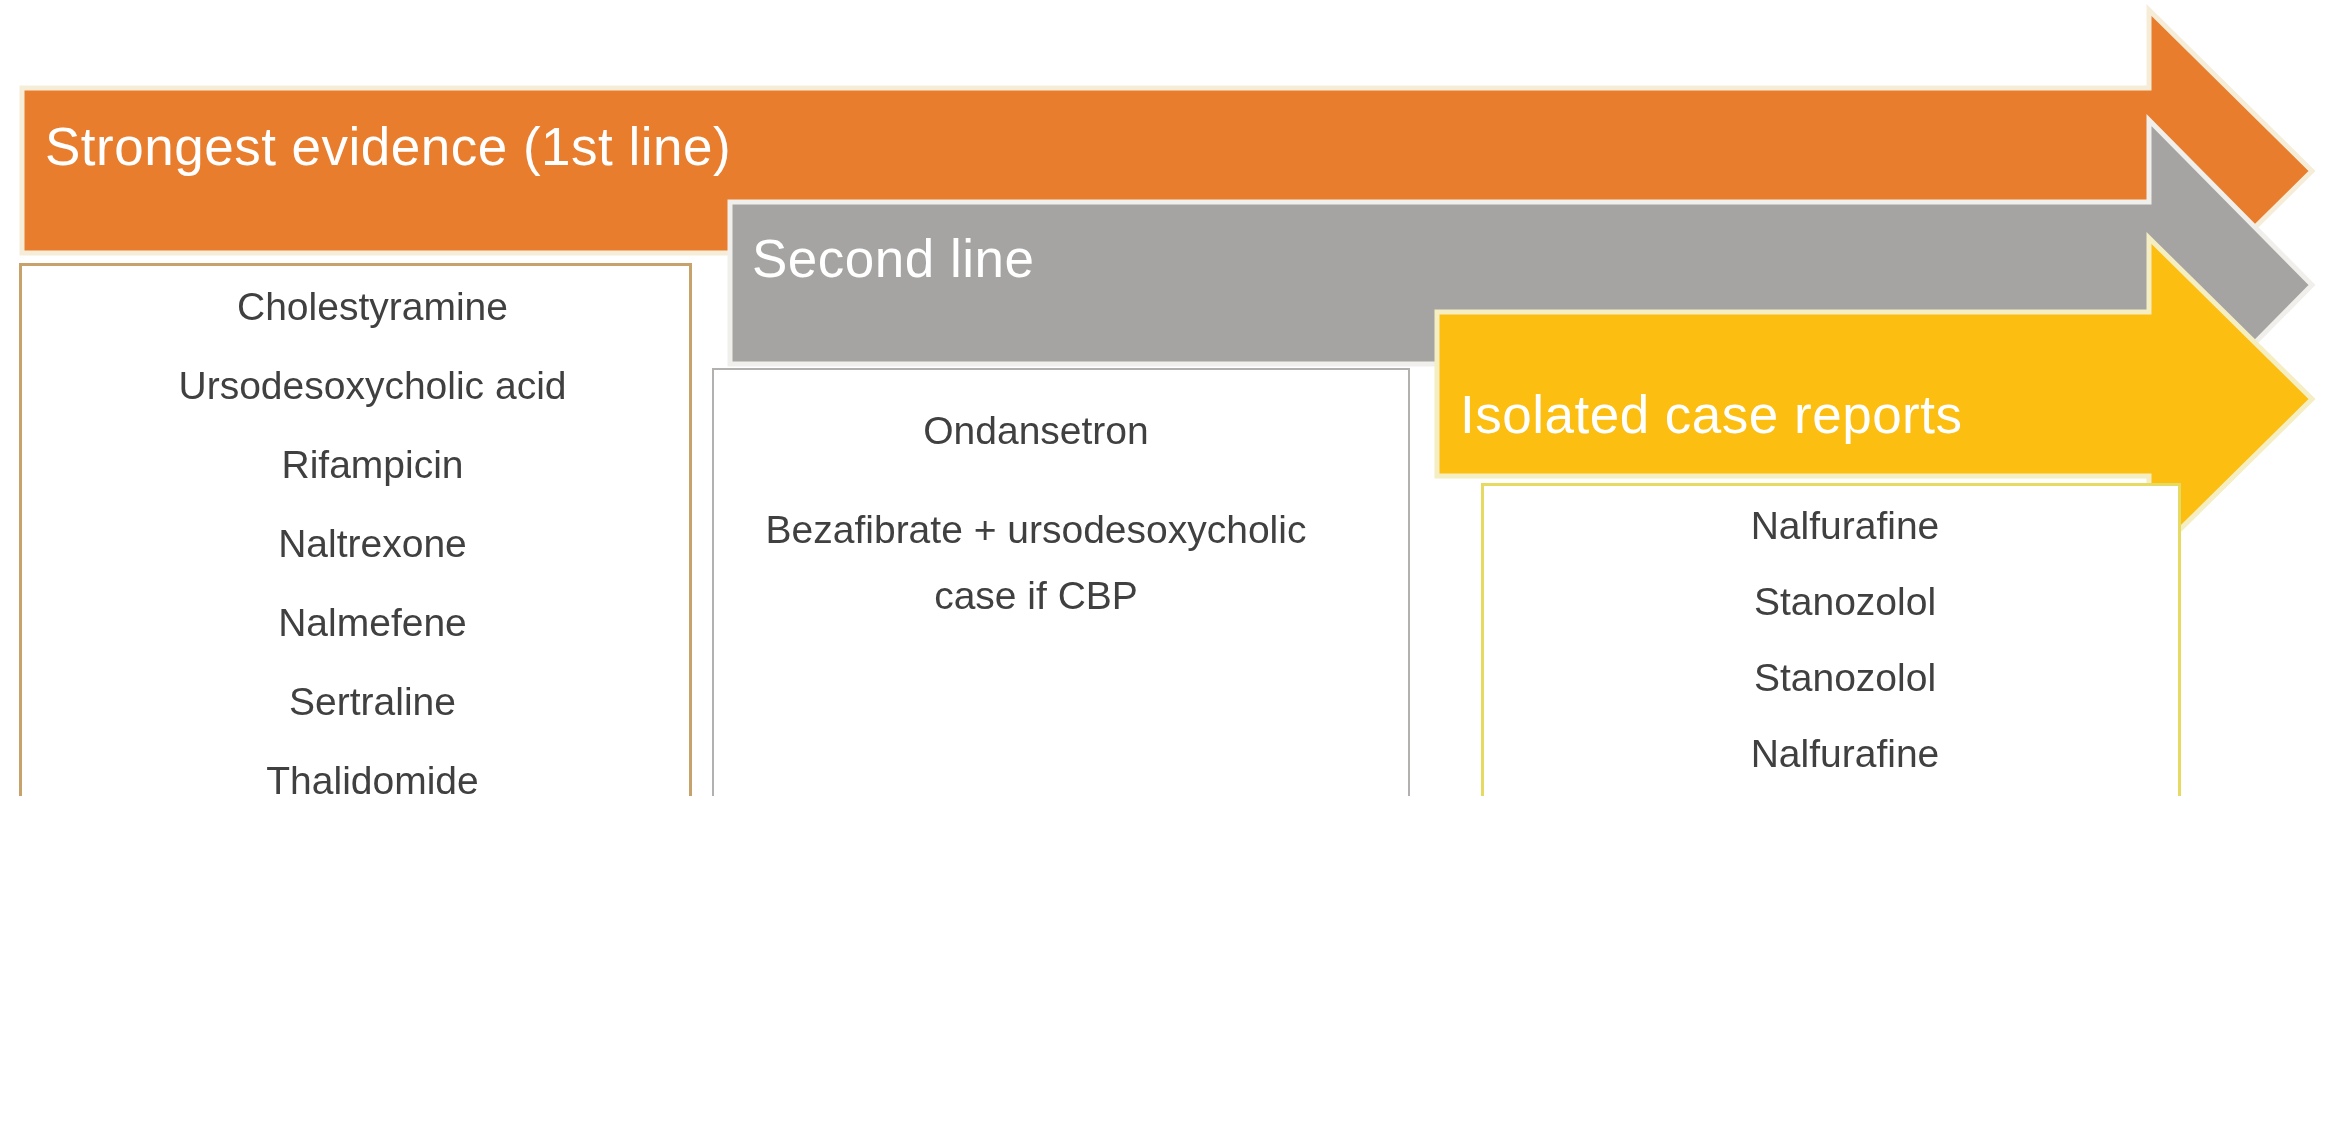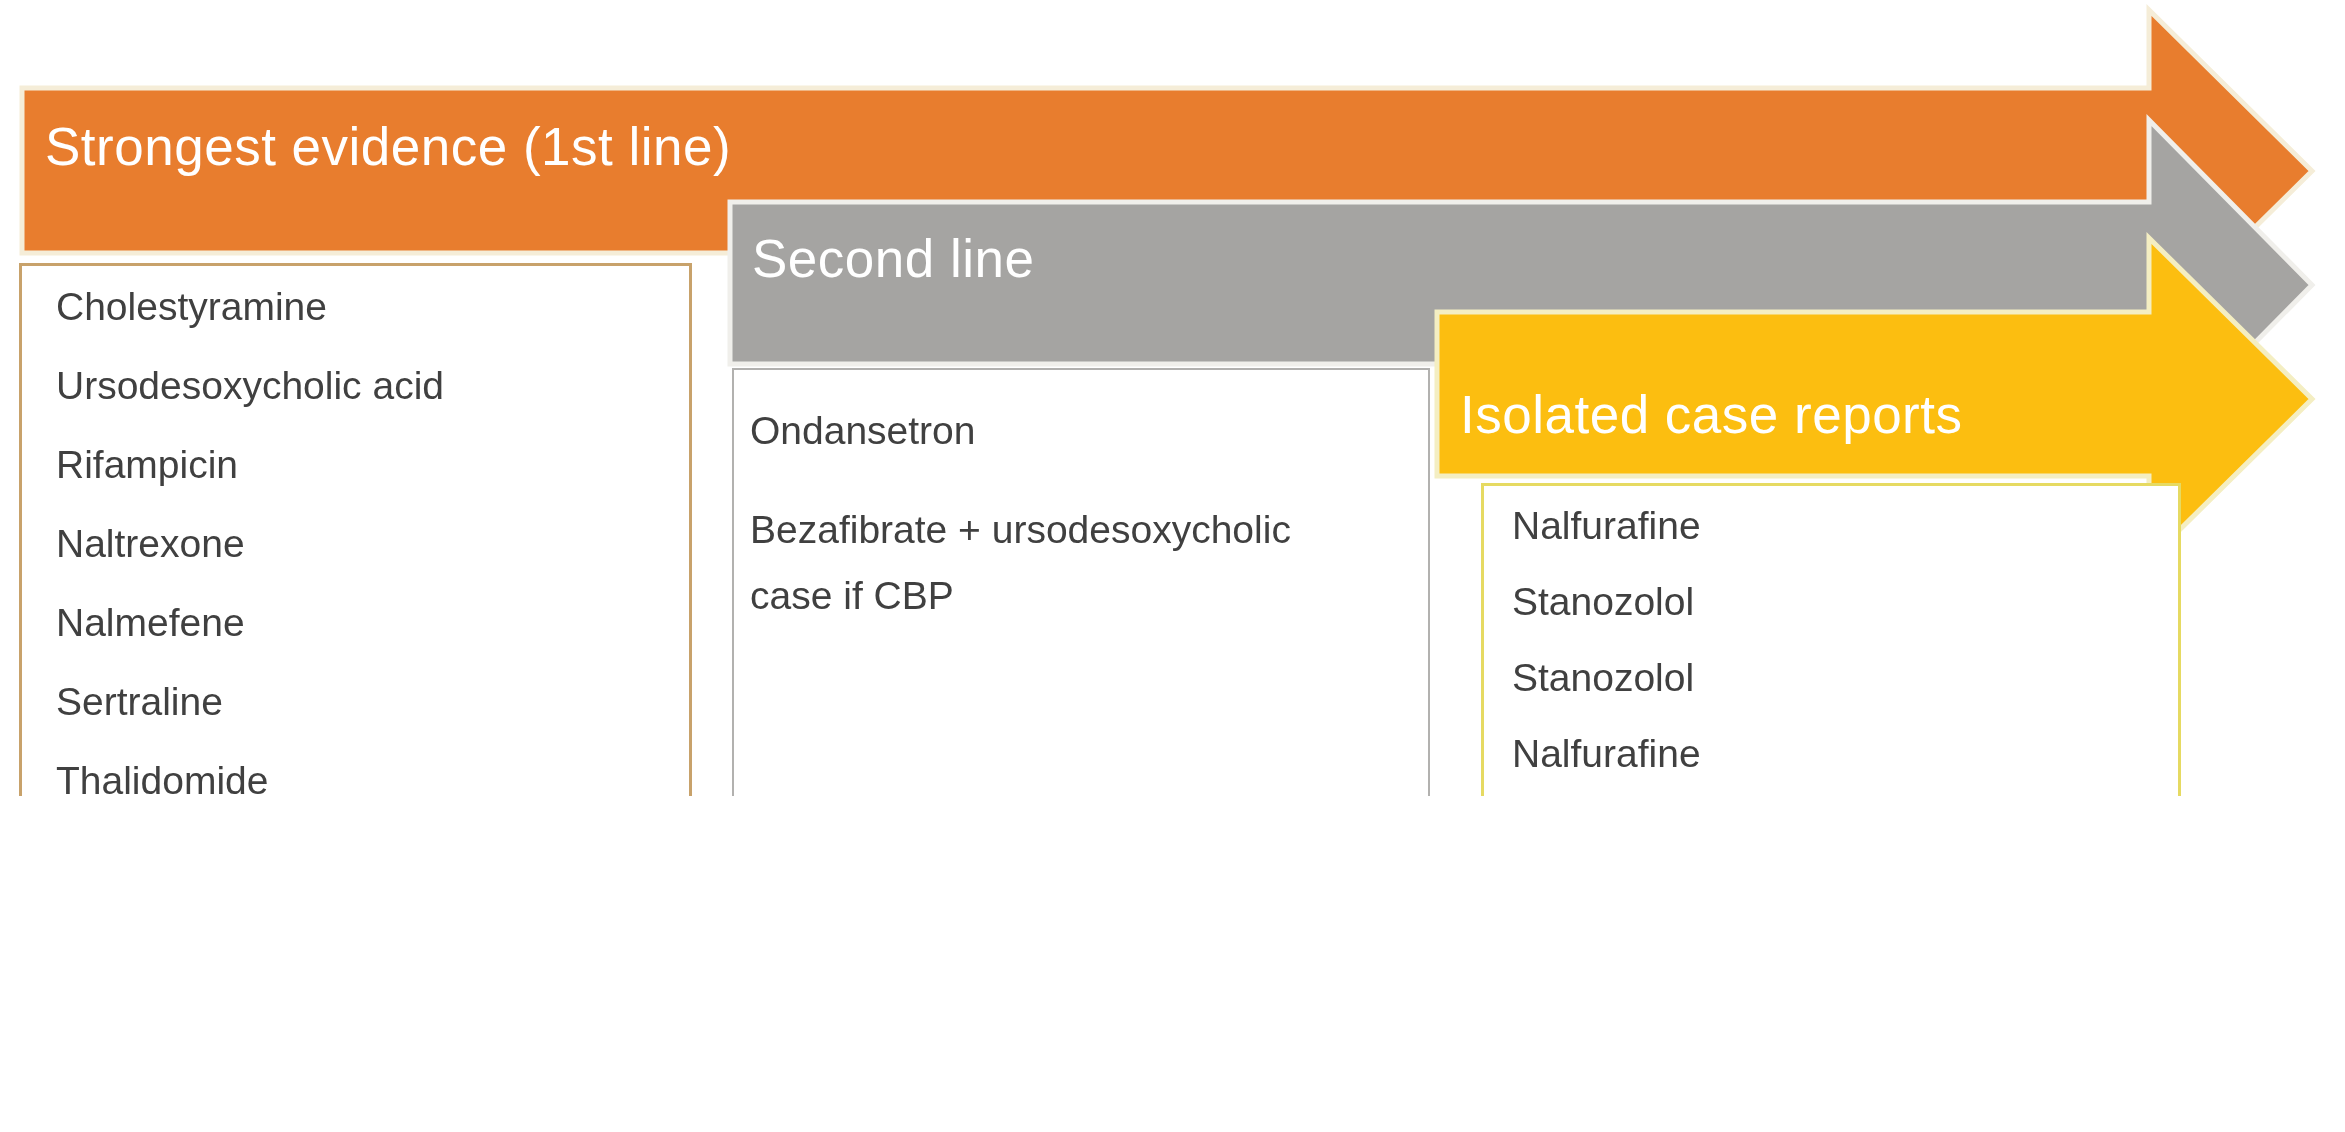--- a/index.html
+++ b/index.html
@@ -7,20 +7,21 @@
     padding: 0;
     background: #ffffff;
   }
   .canvas {
     position: relative;
     width: 2345px;
     height: 796px;
     background: #ffffff;
     overflow: hidden;
     font-family: "Liberation Sans", sans-serif;
+    text-align: center;
   }
   .arrows-svg {
     position: absolute;
     left: 0;
     top: 0;
     width: 2345px;
     height: 1132px;
   }
   .arrow-shape { stroke-width: 5px; }
   .arrow-first  { stroke: #f5edd8; }
@@ -46,21 +47,21 @@
     color: #404040;
     font-size: 39px;
   }
   .box-first {
     left: 19px; top: 263px; width: 673px; height: 666px;
     border: 3px solid #c8a26b;
     border-bottom-width: 4px;
     padding: 1px 0 0 34px;
   }
   .box-second {
-    left: 732px; top: 368px; width: 698px; height: 652px;
+    left: 712px; top: 368px; width: 698px; height: 652px;
     border: 2px solid #b2b1af;
     border-bottom: 5px solid #9c9b99;
     padding: 28px 12px 0 16px;
   }
   .box-third {
     left: 1437px; top: 483px; width: 700px; height: 634px;
     border: 3px solid #e6da62;
     border-bottom-width: 5px;
     padding: 2px 0 0 28px;
     margin-left: 44px;

